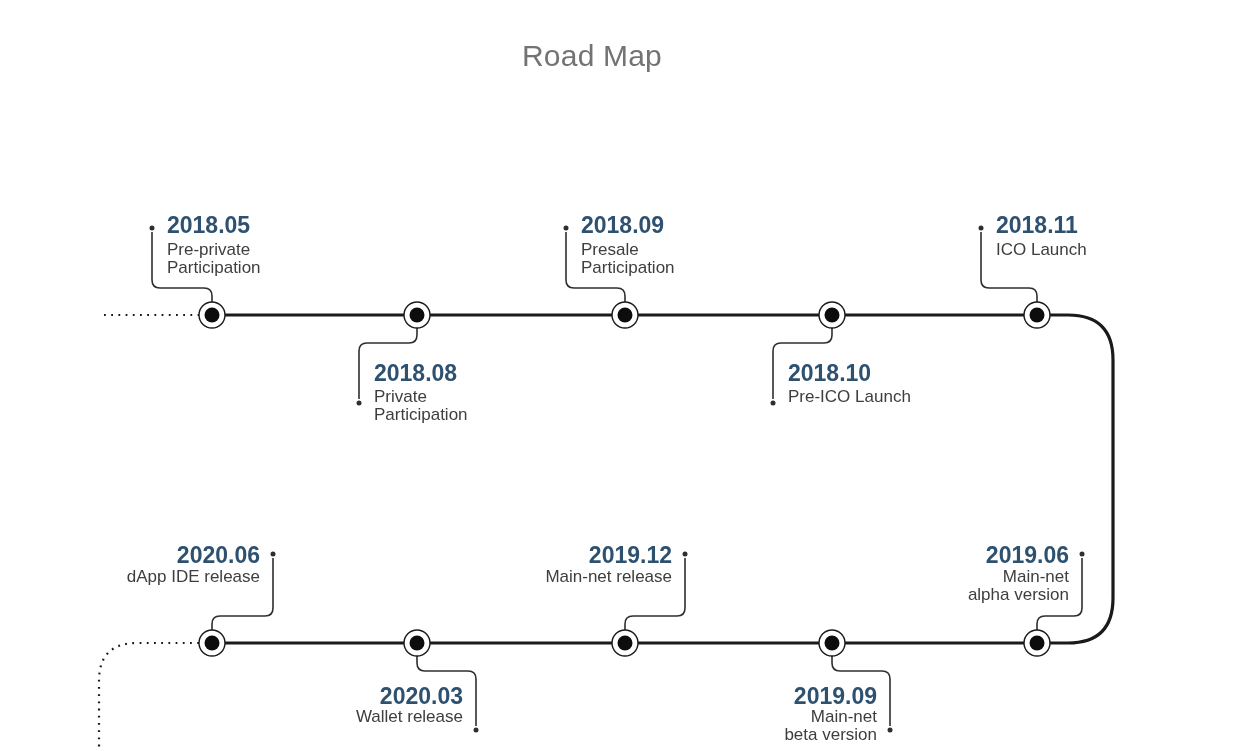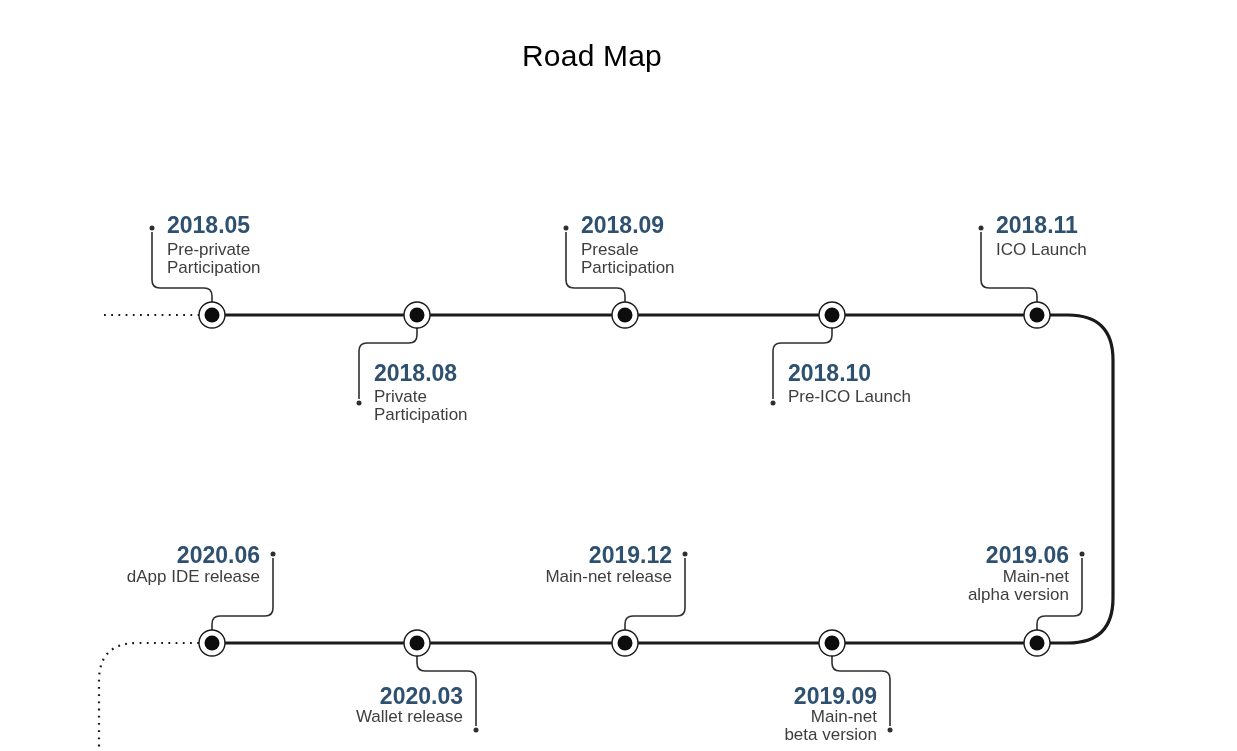--- a/index.html
+++ b/index.html
@@ -14,21 +14,21 @@
     white-space:nowrap;
   }
   svg{position:absolute;left:0;top:0;}
   .date{font:700 23px "Liberation Sans",sans-serif;}
   .desc{font:400 17px "Liberation Sans",sans-serif;}
 </style>
 </head>
 <body>
 
 <div class="stage">
-  <h1 class="title" style="color: #000000;">Road Map</h1>
+  <h1 class="title" style="color: #737373;">Road Map</h1>
   <svg id="diagram" width="1237" height="751" viewBox="0 0 1237 751">
       <path d="M 104 315 H 199" fill="none" stroke="#1a1a1a" stroke-width="2.2" stroke-dasharray="1.8 5.4"></path>
       <path d="M 199 643 H 137 Q 99 643 99 681 V 754" fill="none" stroke="#1a1a1a" stroke-width="2.2" stroke-dasharray="1.8 5.4"></path>
       <path d="M 212 315 H 1068 Q 1113 315 1113 360 V 598 Q 1113 643 1068 643 H 212" fill="none" stroke="#1a1a1a" stroke-width="3.2"></path>
       <g>
         <path d="M 152 232 V 280 Q 152 288 160 288 H 204 Q 212 288 212 296 V 302" fill="none" stroke="#2f2f2f" stroke-width="1.6"></path>
         <circle cx="152" cy="228" r="2.5" fill="#2f2f2f"></circle>
         <circle cx="212" cy="315" r="13" fill="#ffffff" stroke="#1a1a1a" stroke-width="1.4"></circle>
         <circle cx="212" cy="315" r="7.5" fill="#0d0d0d"></circle>
         <text x="167" y="233" text-anchor="start" fill="#2f5170" class="date">2018.05</text>

